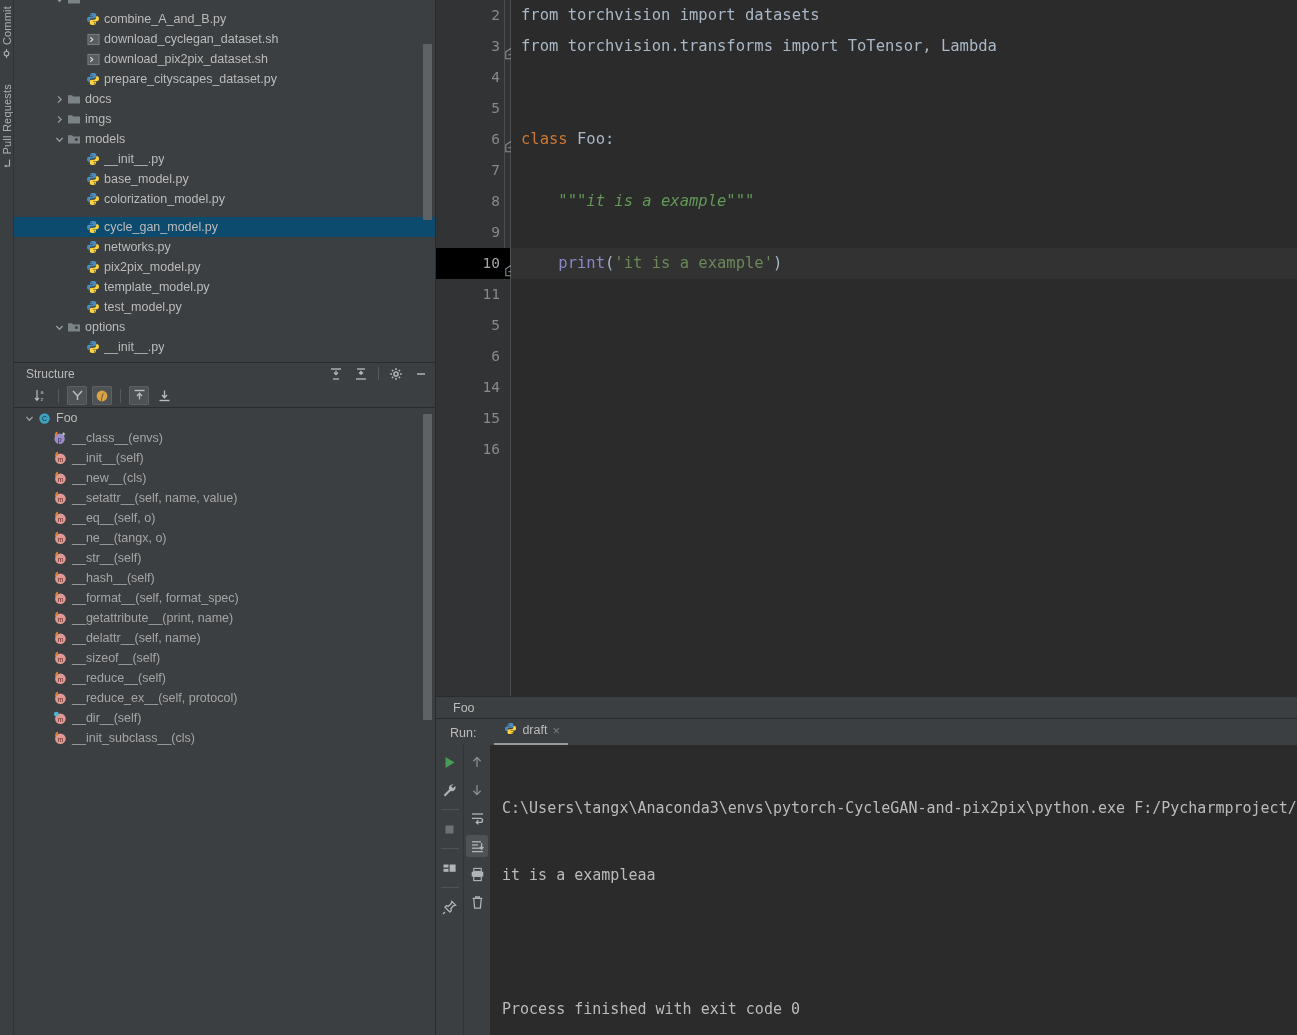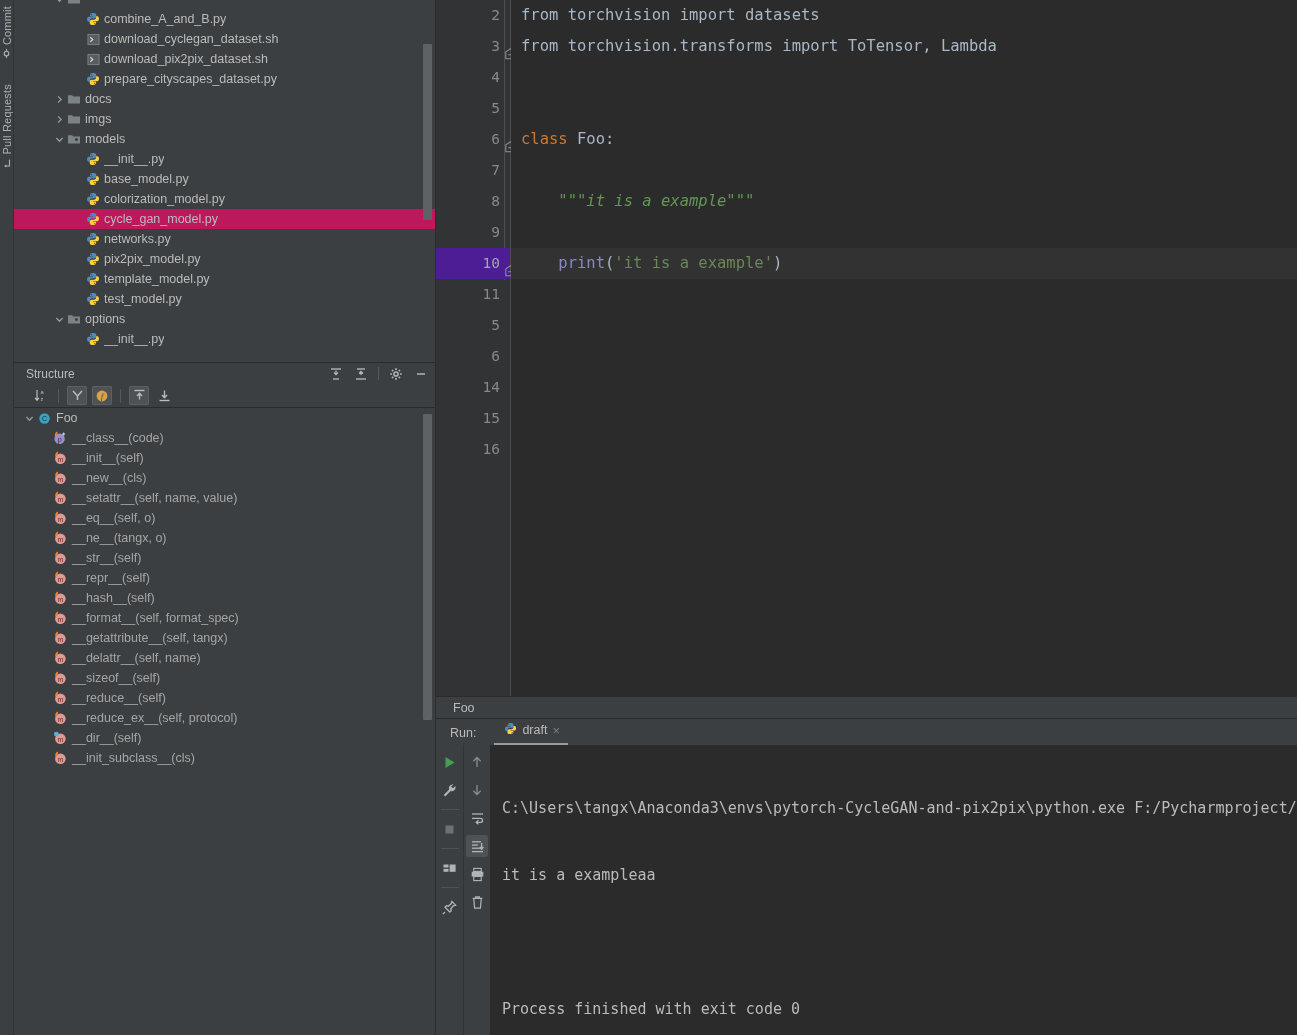--- a/index.html
+++ b/index.html
@@ -39,21 +39,21 @@
   
   .tree {
     height: 362px; position: relative; overflow: hidden;
     background: #3c3f41;
   }
   .trow {
     height: 20px; display: flex; align-items: center;
     font-size: 12.5px; color: #bbbbbb; white-space: nowrap;
     padding-right: 4px; position: relative;
   }
-  .trow.sel { background: #be185d; }
+  .trow.sel { background: #0c4a6e; margin-top: 8px; }
   .trow .arrow {
     width: 14px; flex: 0 0 14px; display: flex; align-items: center;
     justify-content: center; color: #9a9a9a; font-size: 9px;
   }
   .trow .ficon { width: 16px; flex: 0 0 16px; display:flex; align-items:center; justify-content:center; margin-right: 3px;}
   .trow .tlabel { overflow: hidden; text-overflow: clip; }
   .trow.folder .tlabel { color: #bbbbbb; }
 
   .tree-scrollbar {
     position: absolute; right: 3px; top: 44px; width: 9px; height: 176px;
@@ -100,21 +100,21 @@
   .editor-wrap { height: 754px; display: flex; background: #2b2b2b; position: relative; overflow: hidden; }
   .gutter {
     width: 75px; flex: 0 0 75px; background: #313335;
     border-right: 1px solid #4b4e50; position: relative;
   }
   .gutter .gln {
     height: 31px; line-height: 31px; text-align: right; padding-right: 10px;
     color: #868a8c; font-family: "DejaVu Sans Mono", monospace; font-size: 14.5px;
     position: relative;
   }
-  .gutter .gln.cur { background: #4c1d95; color: #a4a8ab; }
+  .gutter .gln.cur { background: #000000; color: #a4a8ab; }
   .foldmark {
     position: absolute; right: -7px; top: 50%; transform: translateY(-50%);
     width: 13px; height: 13px;
   }
   .bulb { position: absolute; right: -31px; top: 50%; transform: translateY(-50%); }
 
   .codearea { flex: 1 1 auto; position: relative; background: #2b2b2b; min-width: 0; overflow: hidden; }
   .cline {
     height: 31px; line-height: 31px; white-space: pre;
     font-family: "DejaVu Sans Mono", monospace; font-size: 15.5px;
@@ -517,21 +517,21 @@
         </div>
         <div class="srow child">
           <div class="sicon">
             <svg width="14" height="14" viewBox="0 0 14 14">
               <circle cx="6.6" cy="7.8" r="5.2" fill="#9d8ec9"></circle>
               <text x="6.6" y="10.6" font-size="7" text-anchor="middle" fill="#332a4d" font-family="Liberation Sans">p</text>
               <path d="M1.8 5 C1.6 2.8 2.7 1 3.8.7 c.6-.2.9.2.8.9 -.2 1-1 2.2-1.1 3.4z" fill="#e8833a"></path>
               <path d="M10.6 1.6 v3 M9.1 3.1 h3" stroke="#c9c2e0" stroke-width="1.1"></path>
             </svg>
           </div>
-          <div>__class__(code)</div>
+          <div>__class__(envs)</div>
         </div>
         <div class="srow child">
           <div class="sicon">
             <svg width="14" height="14" viewBox="0 0 14 14">
               <circle cx="7.4" cy="7.8" r="5.3" fill="#e09a95"></circle>
               <text x="7.4" y="10.6" font-size="7" text-anchor="middle" fill="#6a2a26" font-family="Liberation Sans">m</text>
               <path d="M2.2 5.4 C2 3 3.1 1.1 4.3.8 c.6-.2.9.2.8.9 -.2 1.1-1.1 2.4-1.2 3.7z" fill="#e8833a"></path>
             </svg>
           </div>
           <div>__init__(self)</div>
@@ -587,51 +587,41 @@
           <div>__str__(self)</div>
         </div>
         <div class="srow child">
           <div class="sicon">
             <svg width="14" height="14" viewBox="0 0 14 14">
               <circle cx="7.4" cy="7.8" r="5.3" fill="#e09a95"></circle>
               <text x="7.4" y="10.6" font-size="7" text-anchor="middle" fill="#6a2a26" font-family="Liberation Sans">m</text>
               <path d="M2.2 5.4 C2 3 3.1 1.1 4.3.8 c.6-.2.9.2.8.9 -.2 1.1-1.1 2.4-1.2 3.7z" fill="#e8833a"></path>
             </svg>
           </div>
-          <div>__repr__(self)</div>
-        </div>
-        <div class="srow child">
-          <div class="sicon">
-            <svg width="14" height="14" viewBox="0 0 14 14">
-              <circle cx="7.4" cy="7.8" r="5.3" fill="#e09a95"></circle>
-              <text x="7.4" y="10.6" font-size="7" text-anchor="middle" fill="#6a2a26" font-family="Liberation Sans">m</text>
-              <path d="M2.2 5.4 C2 3 3.1 1.1 4.3.8 c.6-.2.9.2.8.9 -.2 1.1-1.1 2.4-1.2 3.7z" fill="#e8833a"></path>
-            </svg>
-          </div>
           <div>__hash__(self)</div>
         </div>
         <div class="srow child">
           <div class="sicon">
             <svg width="14" height="14" viewBox="0 0 14 14">
               <circle cx="7.4" cy="7.8" r="5.3" fill="#e09a95"></circle>
               <text x="7.4" y="10.6" font-size="7" text-anchor="middle" fill="#6a2a26" font-family="Liberation Sans">m</text>
               <path d="M2.2 5.4 C2 3 3.1 1.1 4.3.8 c.6-.2.9.2.8.9 -.2 1.1-1.1 2.4-1.2 3.7z" fill="#e8833a"></path>
             </svg>
           </div>
           <div>__format__(self, format_spec)</div>
         </div>
         <div class="srow child">
           <div class="sicon">
             <svg width="14" height="14" viewBox="0 0 14 14">
               <circle cx="7.4" cy="7.8" r="5.3" fill="#e09a95"></circle>
               <text x="7.4" y="10.6" font-size="7" text-anchor="middle" fill="#6a2a26" font-family="Liberation Sans">m</text>
               <path d="M2.2 5.4 C2 3 3.1 1.1 4.3.8 c.6-.2.9.2.8.9 -.2 1.1-1.1 2.4-1.2 3.7z" fill="#e8833a"></path>
             </svg>
           </div>
-          <div>__getattribute__(self, tangx)</div>
+          <div>__getattribute__(print, name)</div>
         </div>
         <div class="srow child">
           <div class="sicon">
             <svg width="14" height="14" viewBox="0 0 14 14">
               <circle cx="7.4" cy="7.8" r="5.3" fill="#e09a95"></circle>
               <text x="7.4" y="10.6" font-size="7" text-anchor="middle" fill="#6a2a26" font-family="Liberation Sans">m</text>
               <path d="M2.2 5.4 C2 3 3.1 1.1 4.3.8 c.6-.2.9.2.8.9 -.2 1.1-1.1 2.4-1.2 3.7z" fill="#e8833a"></path>
             </svg>
           </div>
           <div>__delattr__(self, name)</div>

